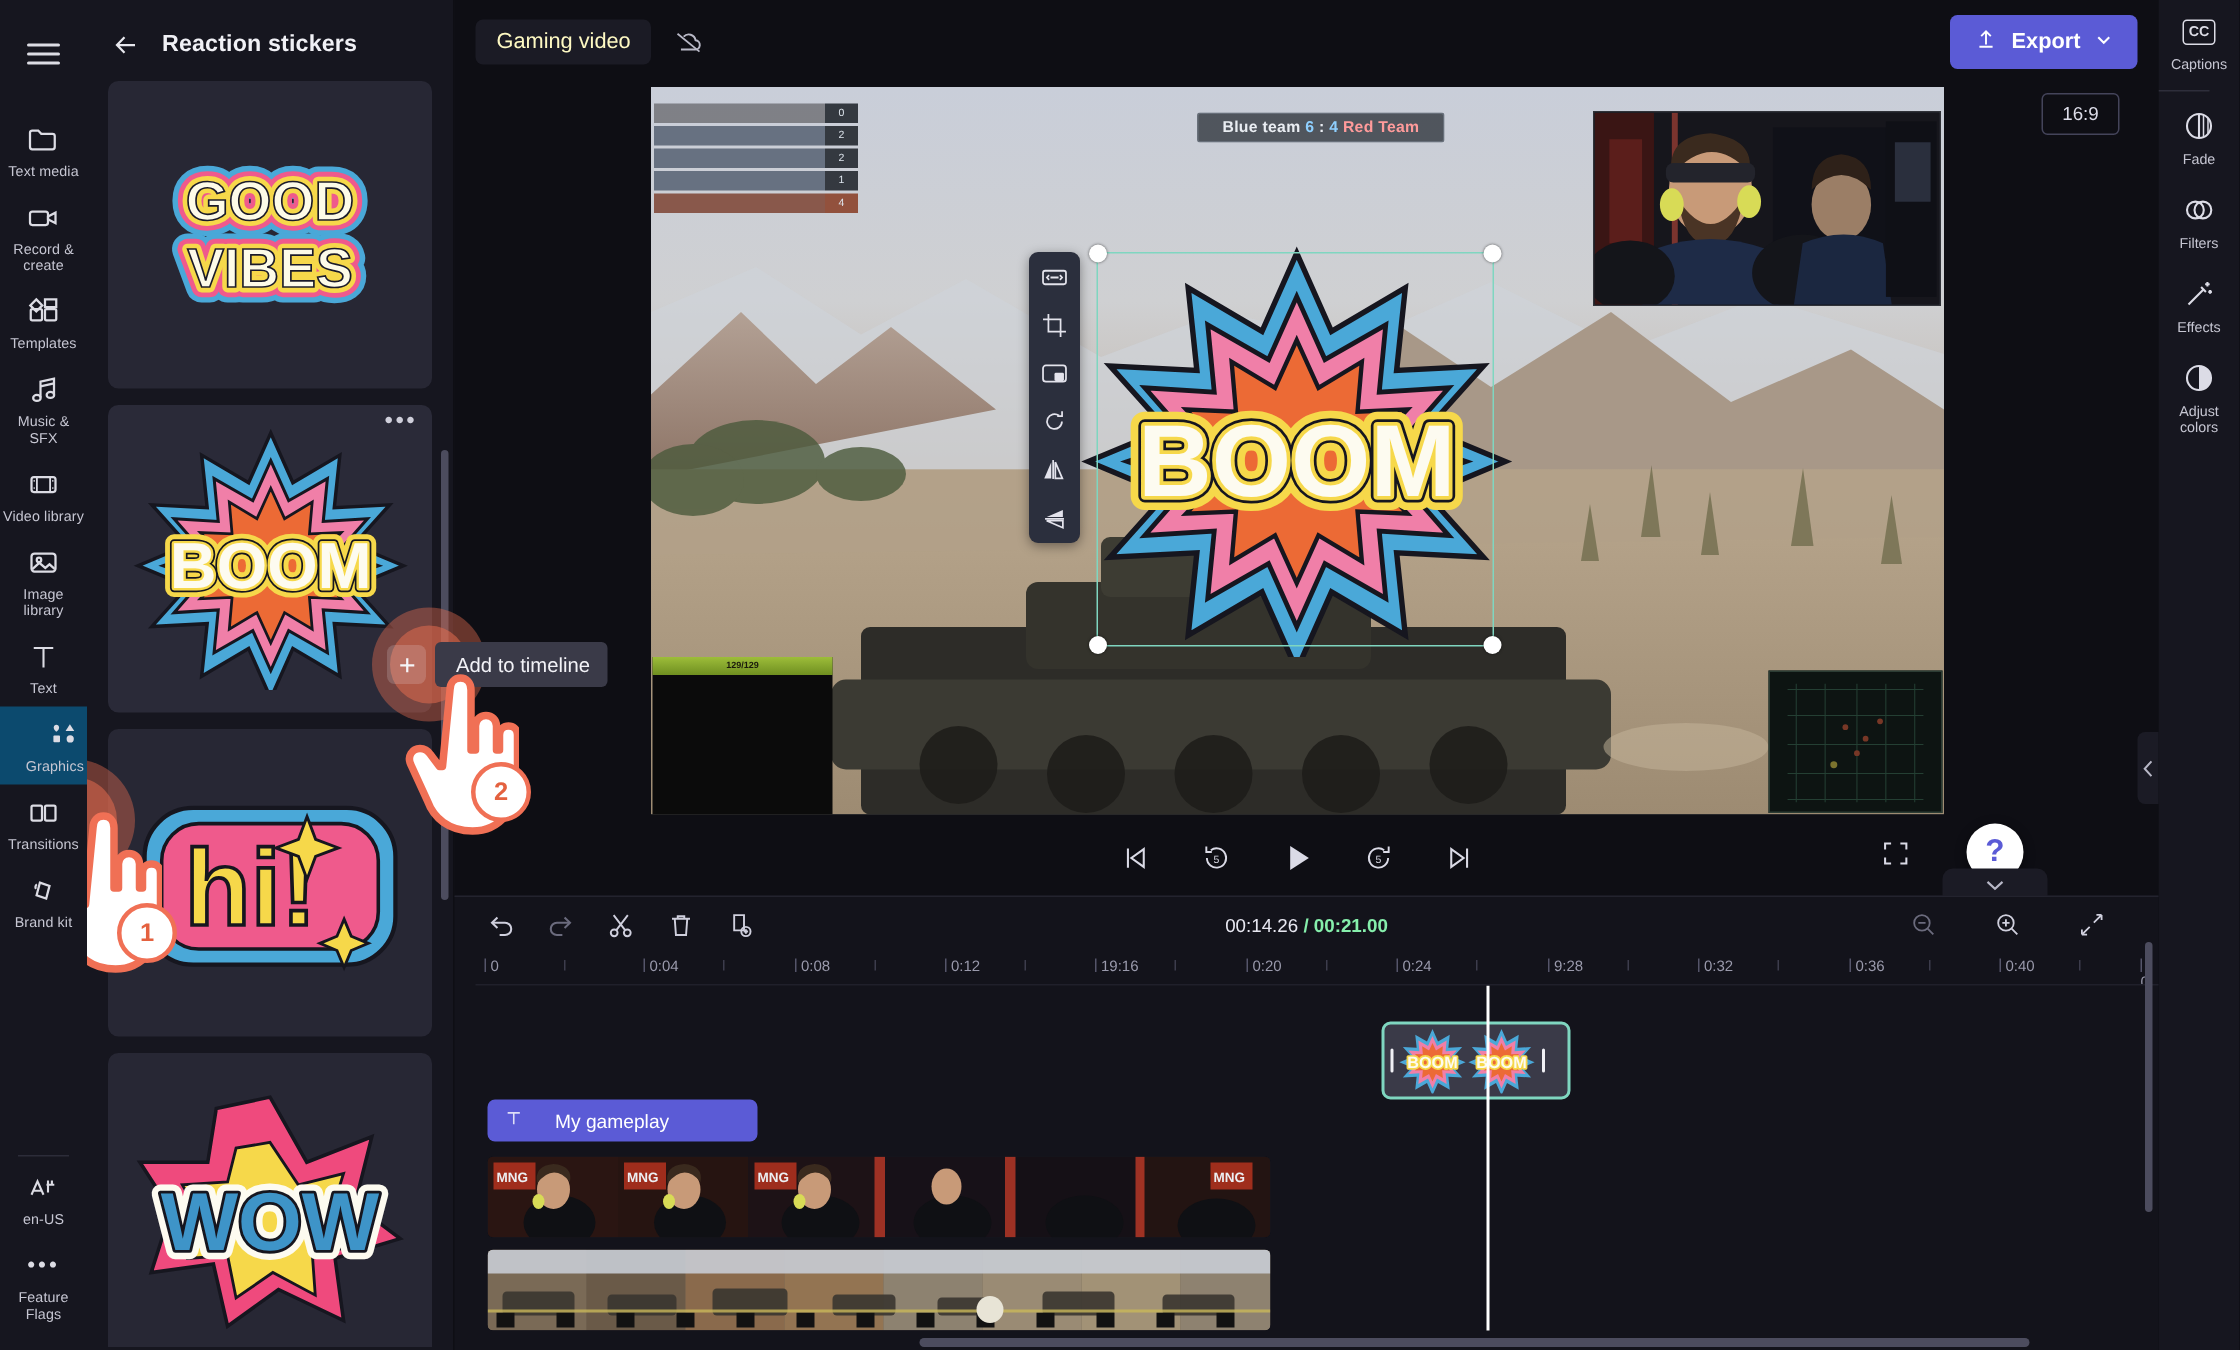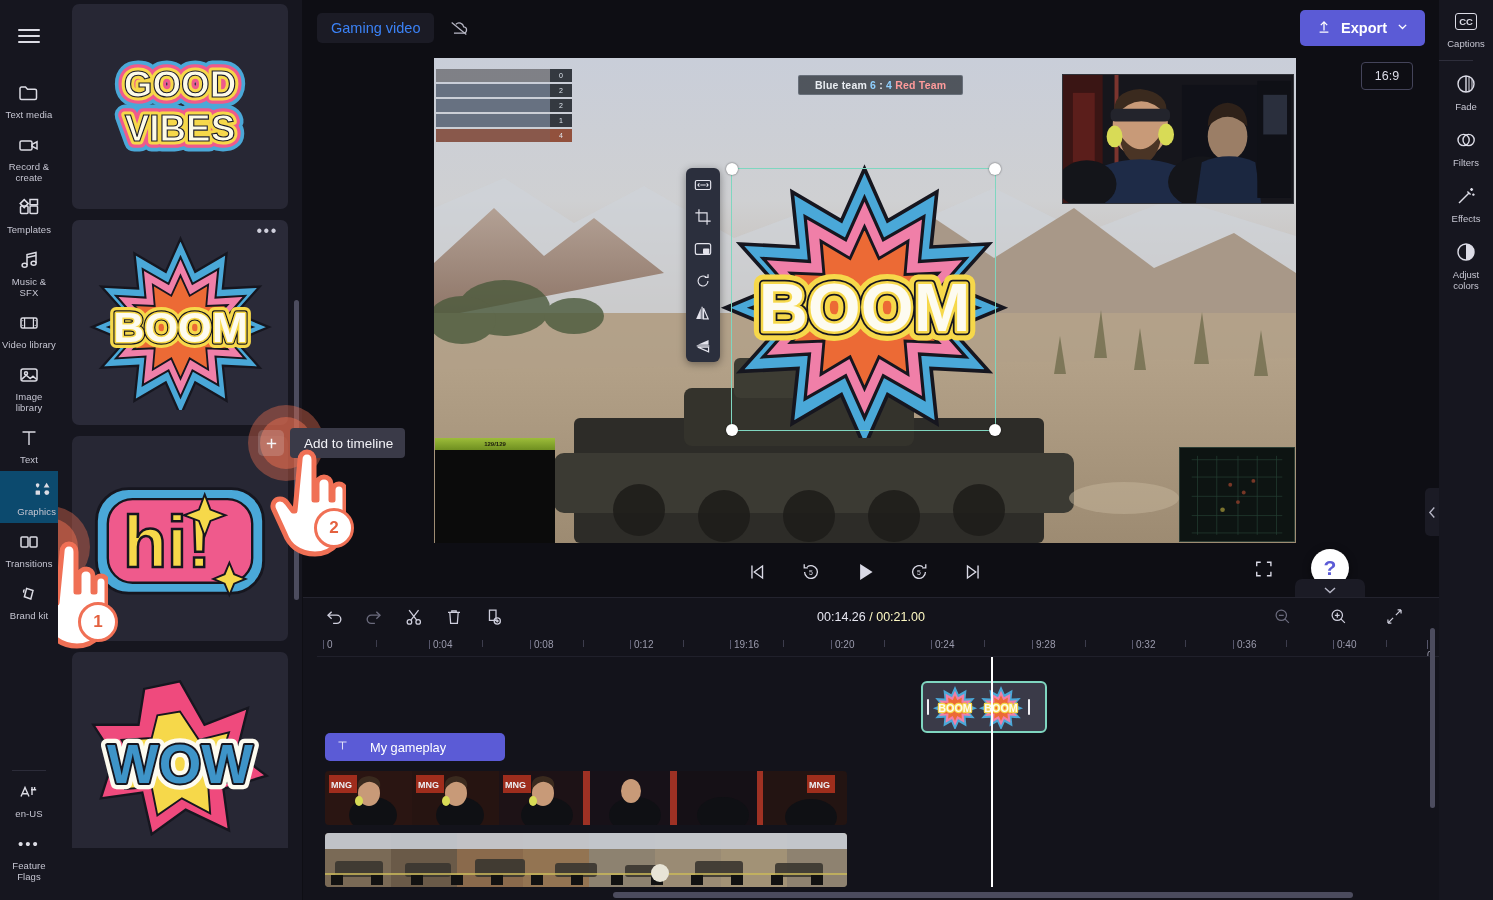--- a/index.html
+++ b/index.html
@@ -66,21 +66,21 @@
   }
 
   
   .stk { display: block; }
 
   
   .main { flex: 1 1 auto; height: 900px; background: #0e0e14; position: relative; display: flex; flex-direction: column; }
 
   .topbar { height: 56px; display: flex; align-items: center; padding: 0 14px; position: relative; }
   .proj-name {
-    font-size: 14.5px; color: #3b82f6; background: #1b1b25; padding: 7px 14px;
+    font-size: 14.5px; color: #fef9c3; background: #1b1b25; padding: 7px 14px;
     border-radius: 5px; cursor: pointer;
   }
   .cloud-off { margin-left: 14px; width: 22px; height: 22px; color:#b9b9c7; cursor:pointer; }
   .topbar-right { margin-left: auto; display:flex; align-items:center; }
   .export-btn {
     display: flex; align-items: center; gap: 9px; background: #5b5bd6; color: #fff;
     border: none; border-radius: 5px; height: 36px; padding: 0 16px;
     font-size: 14.5px; font-weight: 600; cursor: pointer; font-family: inherit;
   }
 
@@ -159,21 +159,21 @@
 
   
   .timeline { height: 303px; background: #13131b; position: relative; border-top: 1px solid #23232e; }
   .tl-toolbar { height: 37px; display: flex; align-items: center; padding: 0 18px; position: relative; }
   .tb-ico { width: 26px; height: 26px; margin-right: 14px; color: #cfcfdd; cursor: pointer; display:flex; align-items:center; justify-content:center; }
   .tb-ico.dim { color: #6b6b7d; }
   .tl-time {
     position: absolute; left: 0; right: 0; text-align: center; font-size: 12.5px;
     color: #e6e6f0; pointer-events: none;
   }
-  .tl-time .total { color: #fef9c3; }
+  .tl-time .total { color: #86efac; font-weight: bold; }
   .tl-right { margin-left: auto; display: flex; align-items: center; gap: 16px; }
 
   .ruler { height: 22px; position: relative; border-bottom: 1px solid #20202b; margin-left: 14px; overflow: hidden; }
   .tick { position: absolute; top: 4px; font-size: 10px; color: #9a9aac; }
   .tick i { display:inline-block; width:1px; height:9px; background:#55556a; vertical-align:-1px; margin-right:3px; }
   .tick-sm { position: absolute; top: 5px; width: 1px; height: 7px; background: #3c3c4c; }
 
   .tracks { position: relative; margin-left: 14px; height: 230px; overflow: hidden; }
   .clip-sticker {
     position: absolute; left: 604px; top: 24px; width: 126px; height: 52px;
@@ -372,20 +372,28 @@
       <div class="rail-item">
         <span class="rail-ico">
             <span class="dots3">•••</span>
           </span>
         <span class="rail-label">Feature Flags</span>
       </div>
     </div>
   </div>
 
   <div class="panel">
+    <div class="panel-head">
+      <span class="back-arrow">
+        <svg width="20" height="20" viewBox="0 0 20 20" fill="none" stroke="currentColor" stroke-width="1.5">
+            <path d="M16 10H4.5M9 4.8L4 10l5 5.2"></path>
+          </svg>
+      </span>
+      <span class="panel-title">Reaction stickers</span>
+    </div>
 
     <div class="panel-list">
 
       <div class="sticker-card">
         <svg class="stk" width="160" height="120" viewBox="0 0 200 150">
           <g font-family="Liberation Sans, sans-serif" font-weight="700" font-size="46" text-anchor="middle">
             <text x="100" y="62" stroke="#4aa8d8" stroke-width="26" stroke-linejoin="round" fill="none">GOOD</text>
             <text x="100" y="62" stroke="#ef5a8c" stroke-width="17" stroke-linejoin="round" fill="none">GOOD</text>
             <text x="100" y="62" stroke="#f6d84a" stroke-width="9" stroke-linejoin="round" fill="none">GOOD</text>
             <text x="100" y="62" fill="#fdfbe8" stroke="#1a1a2a" stroke-width="1.4">GOOD</text>

